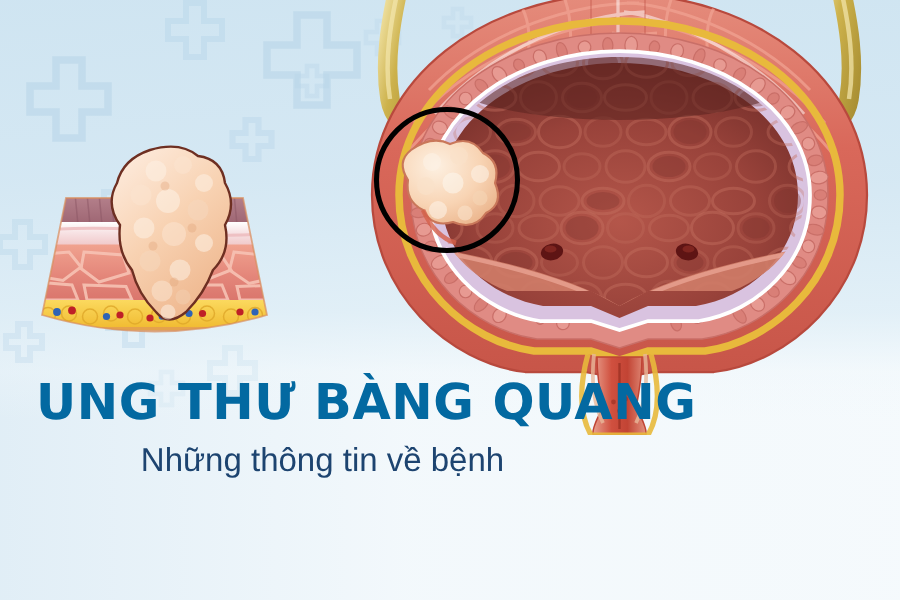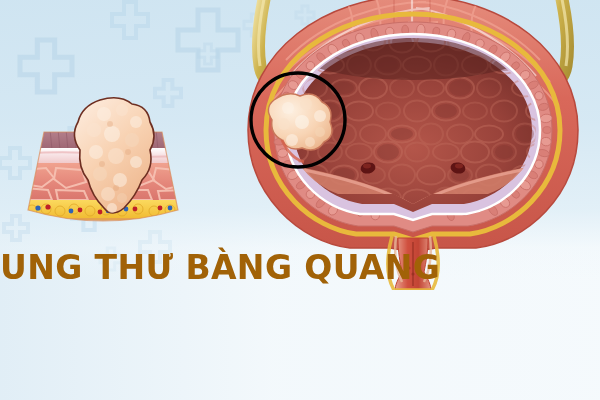--- a/index.html
+++ b/index.html
@@ -35,24 +35,25 @@
   #bladder-illo{left:226px;top:-10px;width:374px;height:300px;}
   
   .title-wrap{
     position:absolute;left:0;top:248px;width:430px;text-align:center;
   }
   .main-title{
     margin:0;
     font-size:33px;
     font-weight:bold;
     letter-spacing:0.4px;
-    color:#a16207;
+    color:#0369a1;
     font-family:"DejaVu Sans","Liberation Sans",sans-serif;
     line-height:40px;
     white-space:nowrap;
+    padding-left:24px;
   }
   .sub-title{
     margin:0;
     margin-top:4px;
     font-size:22px;
     font-weight:400;
     color:#1d4470;
     font-family:"Liberation Sans","DejaVu Sans",sans-serif;
     line-height:30px;
     white-space:nowrap;
@@ -560,15 +561,16 @@
       <circle cx="66" cy="150" r="6" fill="#fdf2e6"></circle>
       <circle cx="84" cy="152" r="5" fill="#fae2ca"></circle>
     </g>
     <path d="M56 150 Q64 168 78 172" stroke="#d4604a" stroke-width="3" fill="none" opacity="0.8"></path>
 
     <circle cx="72" cy="130" r="47" fill="none" stroke="#000000" stroke-width="3.4"></circle>
   </svg>
 
   <div class="title-wrap">
     <h1 class="main-title">UNG THƯ BÀNG QUANG</h1>
+    <p class="sub-title">Những thông tin về bệnh</p>
   </div>
 
 </div>
 
 </body></html>

